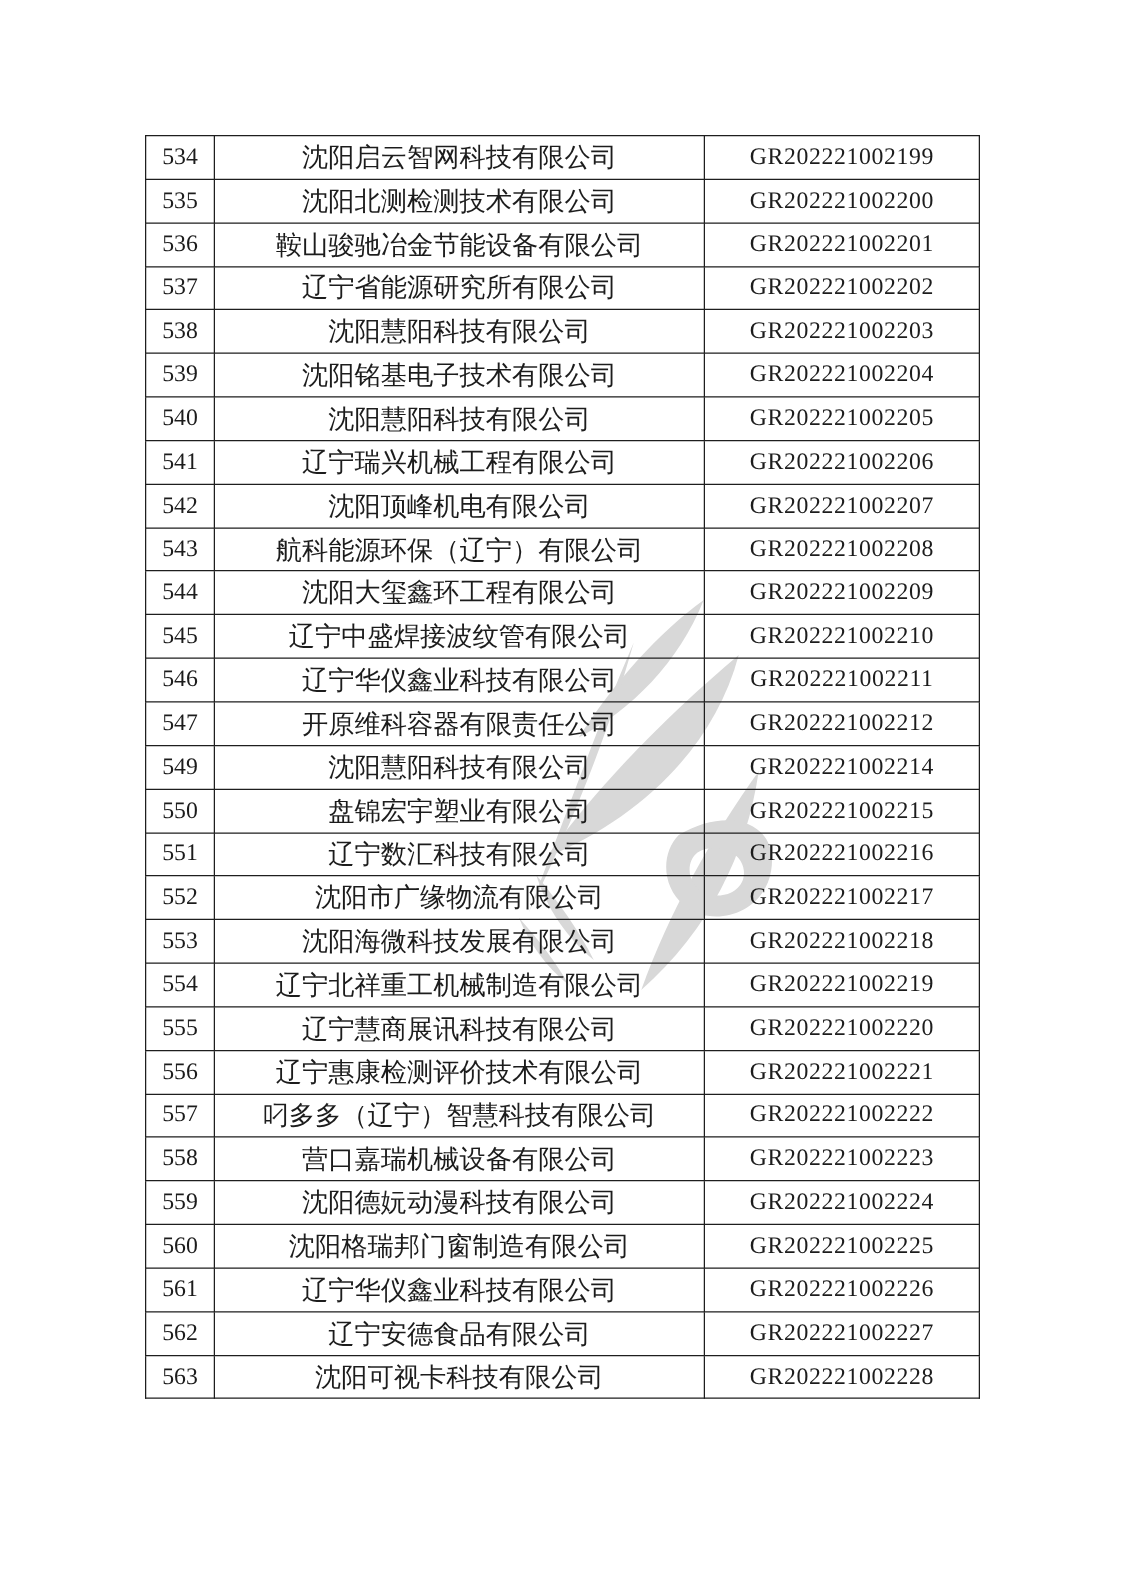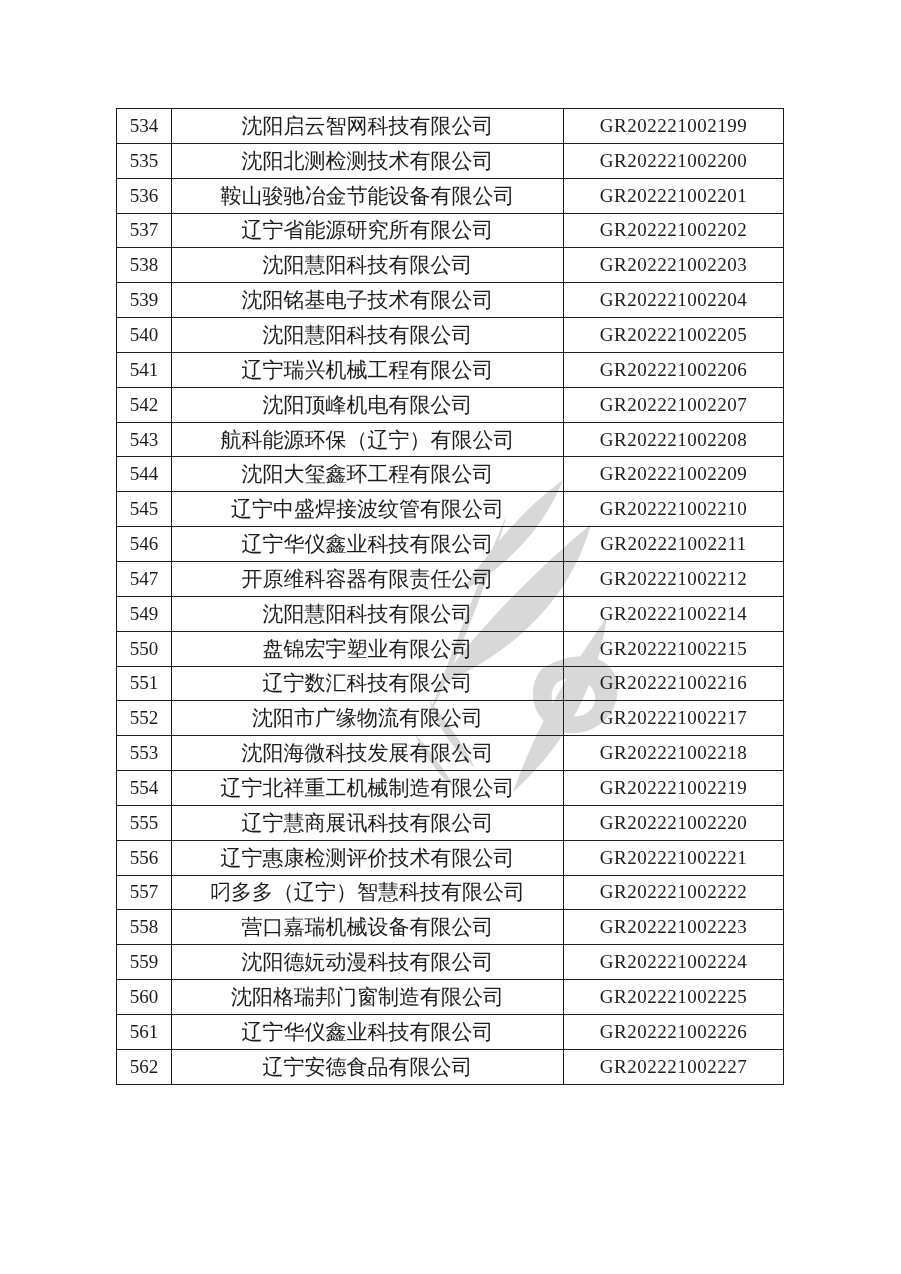--- a/index.html
+++ b/index.html
@@ -226,16 +226,21 @@
         <tr>
           <td class="c-index">561</td>
           <td class="c-company">辽宁华仪鑫业科技有限公司</td>
           <td class="c-code">GR202221002226</td>
         </tr>
         <tr>
           <td class="c-index">562</td>
           <td class="c-company">辽宁安德食品有限公司</td>
           <td class="c-code">GR202221002227</td>
         </tr>
+        <tr>
+          <td class="c-index">563</td>
+          <td class="c-company">沈阳可视卡科技有限公司</td>
+          <td class="c-code">GR202221002228</td>
+        </tr>
       </tbody>
   </table>
 
 </div>
 
 </body></html>

